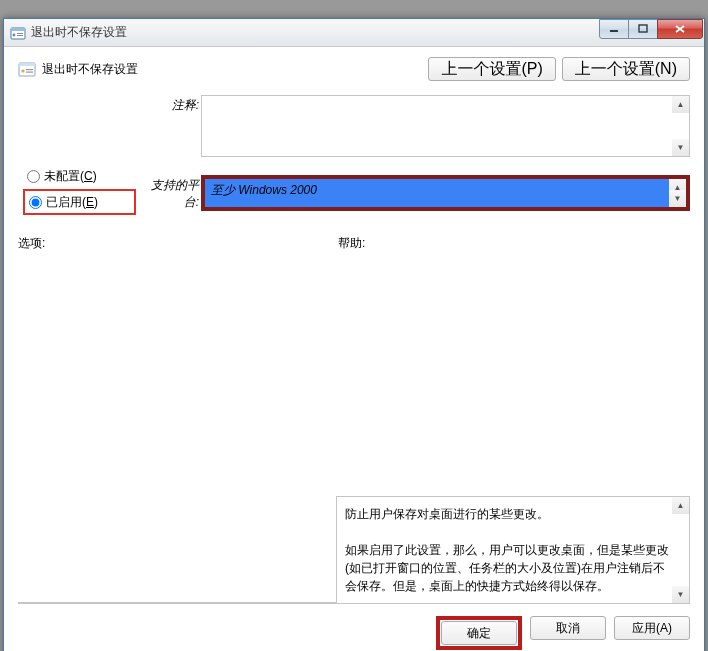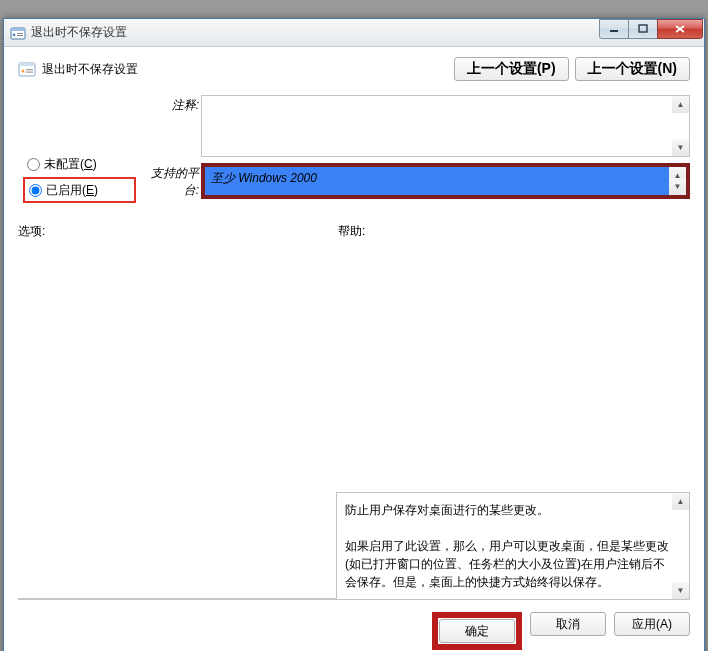--- a/index.html
+++ b/index.html
@@ -91,24 +91,23 @@
     flex: 1;
     font-size: 12px;
   }
   .hdr-btn {
     height: 24px;
     padding: 0 12px;
     background: linear-gradient(to bottom, #fcfcfc, #ececec);
     border: 1px solid #acacac;
     border-radius: 3px;
     font-family: inherit;
-    font-size: 14px;
+    font-size: 16px;
     margin-left: 6px;
     cursor: pointer;
-    font-weight: bold;
   }
 
   .config-row {
     display: flex;
     align-items: flex-end;
   }
   .radio-col {
     width: 118px;
     padding-left: 5px;
     padding-top: 5px;
@@ -241,21 +240,21 @@
     border-radius: 3px;
     font-family: inherit;
     font-size: 12px;
     cursor: pointer;
     display: flex;
     align-items: center;
     justify-content: center;
   }
   .ok-wrap {
     padding: 1px;
-    border: 6px solid #b91c1c;
+    border: 4px solid #b91c1c;
   }
 </style>
 </head>
 <body>
 
 <div class="window">
 
   <div class="titlebar">
     <svg class="titlebar-icon" viewBox="0 0 16 16">
       <rect x="1" y="3" width="14" height="11" rx="1" fill="#fff" stroke="#4a7aaa" stroke-width="1"></rect>
@@ -318,21 +317,21 @@
 
       <div class="fields-col">
         <div class="field-row tall">
           <div class="field-label">注释:</div>
           <div class="comment-box">
             <span></span>
             <div class="scroll-arrow up">▲</div>
             <div class="scroll-arrow down">▼</div>
           </div>
         </div>
-        <div class="field-row" style="margin-top:6px">
+        <div class="field-row" style="margin-top:18px">
           <div class="field-label">支持的平台:</div>
           <div class="platform-box">
             <span>至少 Windows 2000</span>
             <div class="scroll-arrow up">▲</div>
             <div class="scroll-arrow down">▼</div>
           </div>
         </div>
       </div>
     </div>
 

